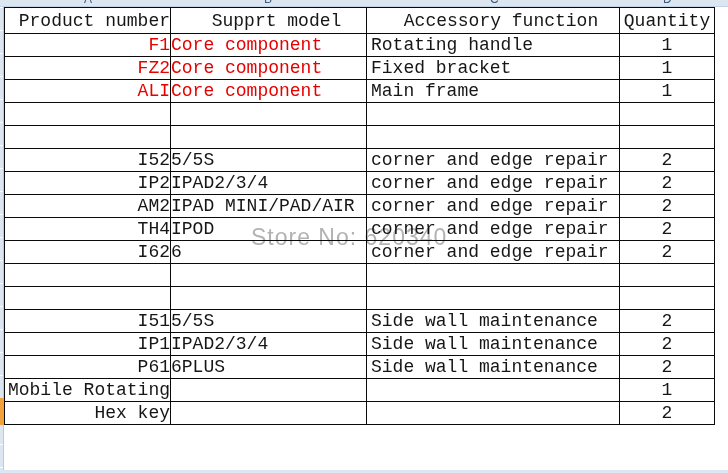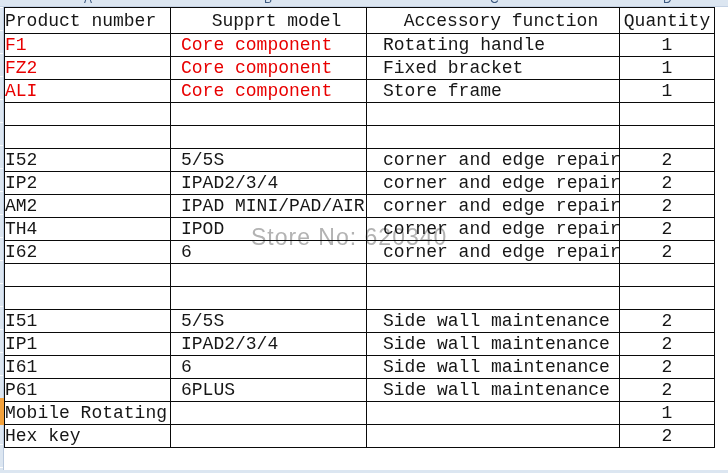--- a/index.html
+++ b/index.html
@@ -52,23 +52,23 @@
   }
   th,td{
     border:1.5px solid var(--border);
     font-size:18px;font-weight:normal;
     white-space:nowrap;overflow:hidden;
     vertical-align:middle;
   }
   thead tr{height:26px;}
   tbody tr{height:23px;}
   th{text-align:center;}
-  .c0{width:166px;text-align:left;}
-  .c1{width:196px;text-align:left;padding-left:10px;}
-  .c2{width:253px;text-align:left;padding-left:16px;}
+  .c0{width:166px;text-align:right;}
+  .c1{width:196px;text-align:left;padding-left:0;}
+  .c2{width:253px;text-align:left;padding-left:4px;}
   .c3{width:95px;text-align:center;}
   th.c1,th.c2{text-align:center;padding-left:16px;}
   td.red{color:var(--red);}
 
   
   .watermark{
     position:absolute;left:251px;top:222px;
     font-family:"Liberation Sans",sans-serif;
     font-size:23px;line-height:30px;color:#b3b3b3;
     letter-spacing:1px;
@@ -110,21 +110,21 @@
   </tr>
         <tr>
     <td class="c0 red">FZ2</td>
     <td class="c1 red">Core component</td>
     <td class="c2">Fixed bracket</td>
     <td class="c3">1</td>
   </tr>
         <tr>
     <td class="c0 red">ALI</td>
     <td class="c1 red">Core component</td>
-    <td class="c2">Store frame</td>
+    <td class="c2">Main frame</td>
     <td class="c3">1</td>
   </tr>
         <tr>
     <td class="c0"></td>
     <td class="c1"></td>
     <td class="c2"></td>
     <td class="c3"></td>
   </tr>
         <tr>
     <td class="c0"></td>
@@ -180,26 +180,20 @@
     <td class="c2">Side wall maintenance</td>
     <td class="c3">2</td>
   </tr>
         <tr>
     <td class="c0">IP1</td>
     <td class="c1">IPAD2/3/4</td>
     <td class="c2">Side wall maintenance</td>
     <td class="c3">2</td>
   </tr>
         <tr>
-    <td class="c0">I61</td>
-    <td class="c1">6</td>
-    <td class="c2">Side wall maintenance</td>
-    <td class="c3">2</td>
-  </tr>
-        <tr>
     <td class="c0">P61</td>
     <td class="c1">6PLUS</td>
     <td class="c2">Side wall maintenance</td>
     <td class="c3">2</td>
   </tr>
         <tr>
     <td class="c0">Mobile Rotating</td>
     <td class="c1"></td>
     <td class="c2"></td>
     <td class="c3">1</td>

